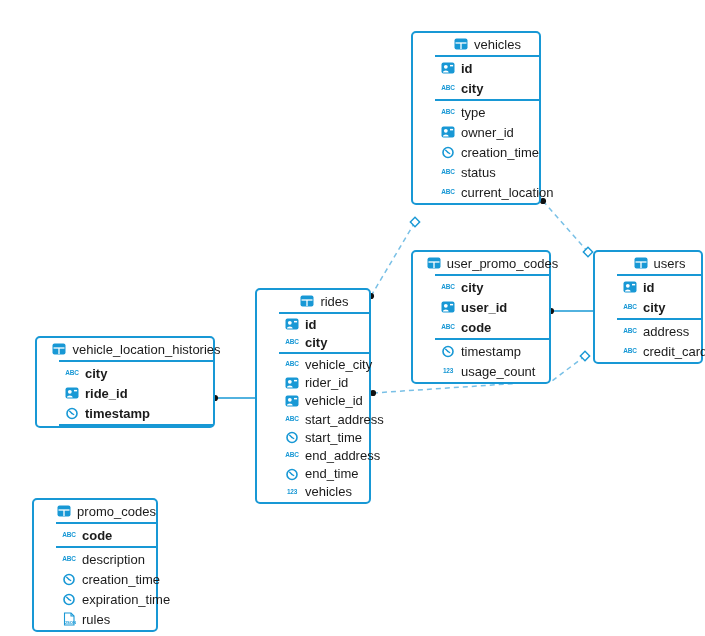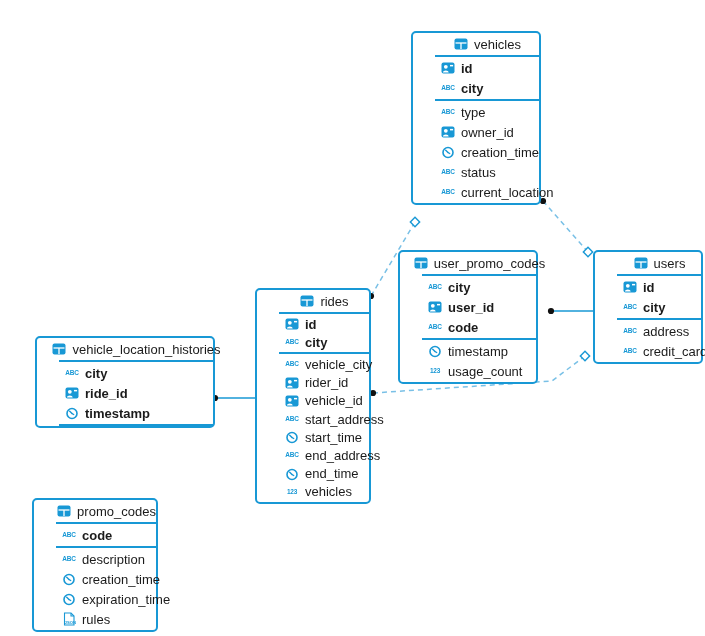--- a/index.html
+++ b/index.html
@@ -135,21 +135,21 @@
             <span class="field-label">status</span>
           </div>
           <div class="field-row">
             <span class="icon">
               <span class="glyph-icon">ABC</span>
             </span>
             <span class="field-label">current_location</span>
           </div>
         </div>
       </div>
-      <div class="db-table" style="left: 398px; top: 250px; width: 140px;">
+      <div class="db-table" style="left: 411px; top: 250px; width: 140px;">
         <div class="table-header">
           <span class="icon">
             <svg viewBox="0 0 14 14" width="14" height="14">
               <rect x="0.5" y="1.5" width="13" height="11" rx="2" fill="#1898d5"></rect>
               <line x1="1.5" y1="6" x2="12.5" y2="6" stroke="#fff" stroke-width="1.3"></line>
               <line x1="7" y1="6" x2="7" y2="12" stroke="#fff" stroke-width="1.3"></line>
             </svg>
           </span>
           <span class="table-title">user_promo_codes</span>
         </div>

